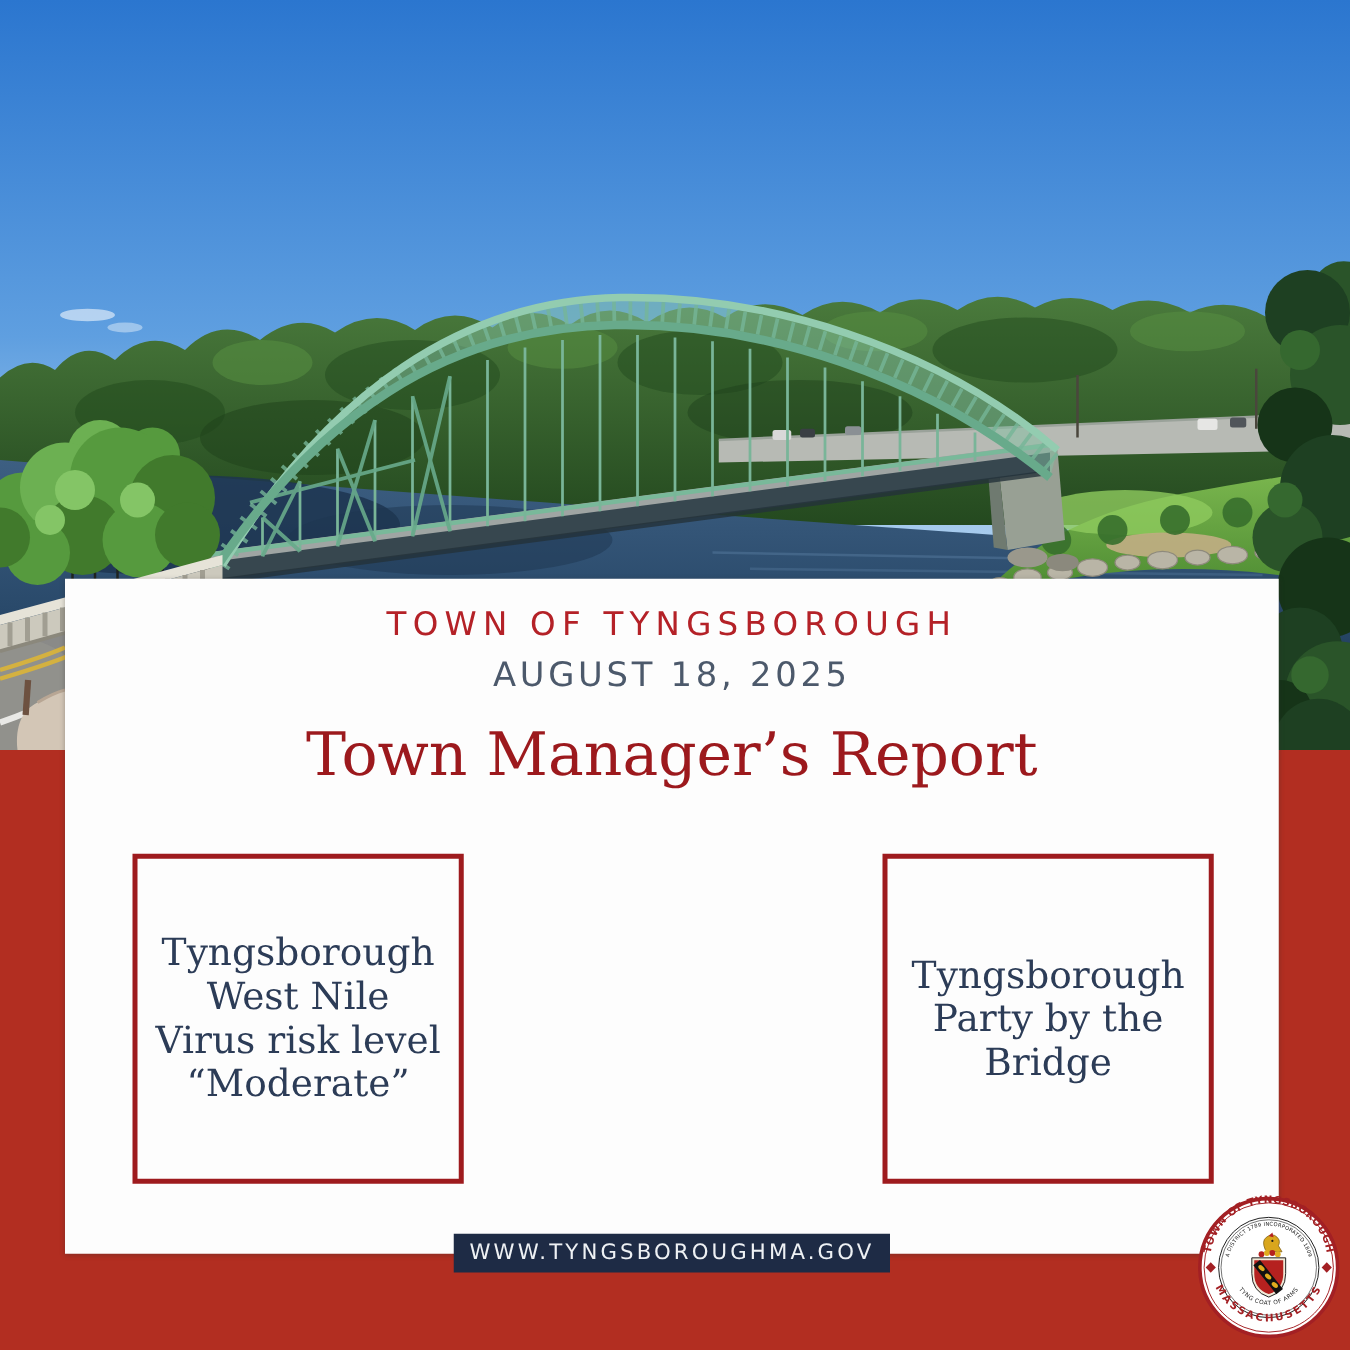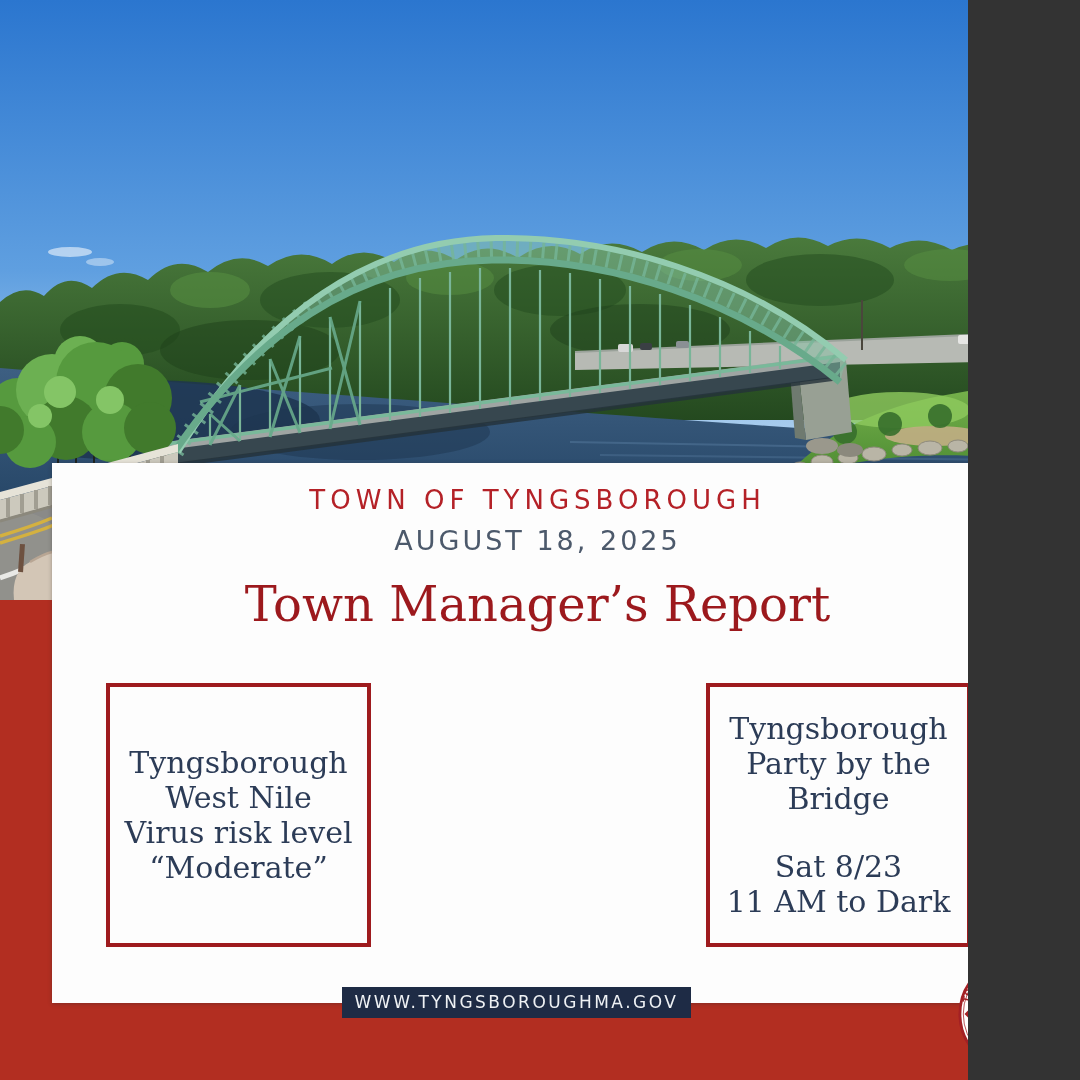--- a/index.html
+++ b/index.html
@@ -1,17 +1,17 @@
 <!DOCTYPE html>
 <html><head>
 <meta charset="utf-8">
 <style>
   html,body{margin:0;padding:0;background:#333;}
   .canvas{
-    position:relative;width:968px;height:1080px;overflow:hidden;
+    position:relative;width:1080px;height:1080px;overflow:hidden;
     background:#b22e21;font-family:"DejaVu Sans",sans-serif;
   }
   .photo{position:absolute;left:0;top:0;width:1080px;height:600px;display:block;}
   .card{
     position:absolute;left:52px;top:463px;width:971px;height:540px;
     background:#fdfdfd;box-shadow:0 1px 4px rgba(50,40,40,.35);
     text-align:center;box-sizing:border-box;padding-top:24px;z-index:2;
   }
   .eyebrow{
     font-size:26px;letter-spacing:5px;color:#b42127;font-weight:500;
@@ -29,21 +29,21 @@
     position:absolute;left:54px;top:220px;width:865px;height:264px;
     display:flex;justify-content:space-between;
   }
   .abox{
     width:265px;height:264px;box-sizing:border-box;border:4px solid #9e1b1e;
     display:flex;flex-direction:column;justify-content:center;align-items:center;
     font-family:"DejaVu Serif",serif;font-size:30px;line-height:35px;color:#2c3c57;
   }
   .abox .grp + .grp{margin-top:33px;}
   .footer-bar{
-    position:absolute;left:342px;top:987px;width:349px;height:31px;
+    position:absolute;left:363px;top:987px;width:349px;height:31px;
     background:#1e2b45;color:#eef1f4;font-size:17px;letter-spacing:2.5px;
     line-height:31px;text-align:center;z-index:3;white-space:nowrap;
   }
   .seal{position:absolute;left:957px;top:956px;width:116px;height:116px;z-index:4;}
 </style>
 </head>
 <body>
 
 <div class="canvas">
 
@@ -263,21 +263,20 @@
     <div class="eyebrow">TOWN OF TYNGSBOROUGH</div>
     <div class="date">AUGUST 18, 2025</div>
     <div class="title">Town Manager’s Report</div>
 
     <div class="boxes">
       <div class="abox">
         <div class="grp">Tyngsborough<br>West Nile<br>Virus risk level<br>“Moderate”</div>
       </div>
       <div class="abox">
         <div class="grp">Tyngsborough<br>Party by the<br>Bridge</div>
-        <div class="grp">Sat 8/23<br>11 AM to Dark</div>
       </div>
     </div>
   </div>
 
   <div class="footer-bar">WWW.TYNGSBOROUGHMA.GOV</div>
 
   <svg class="seal" viewBox="0 0 120 120">
     <defs>
       <path id="sealTopArc" d="M11.6,52 A48.5,48.5 0 0 1 108.4,52" fill="none"></path>
       <path id="sealBottomArc" d="M13,68 A48.5,48.5 0 0 0 107,68" fill="none"></path>

